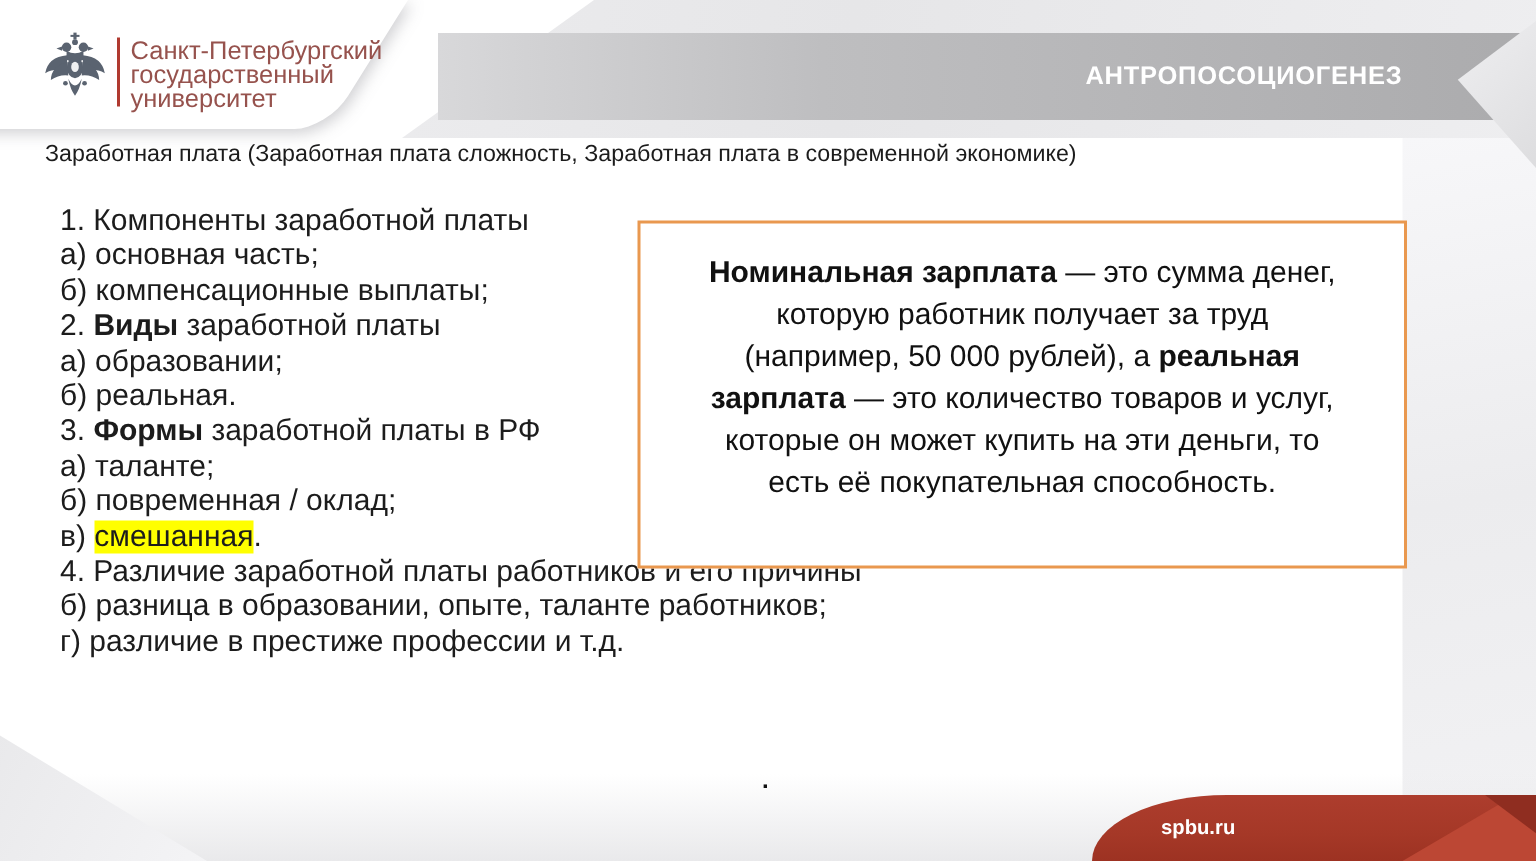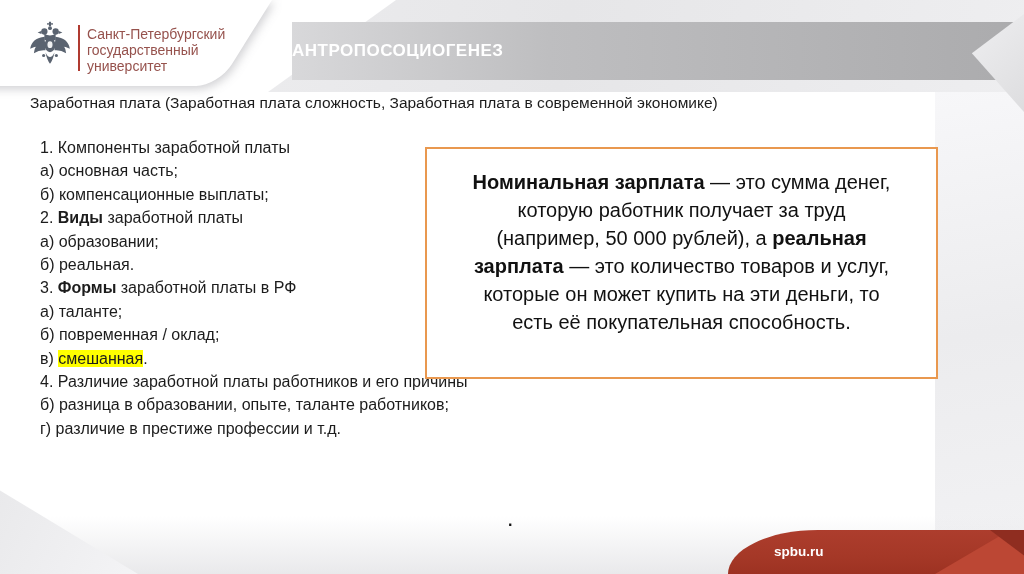--- a/index.html
+++ b/index.html
@@ -45,21 +45,21 @@
     position:absolute;left:0;bottom:0;width:230px;height:95px;z-index:0;
     background:linear-gradient(115deg,#e9e9eb 0%,#f6f6f8 80%);
     clip-path:polygon(0 12%, 60% 100%, 0 100%);
   }
   
   .ribbon{
     position:absolute;top:22px;left:292px;width:732px;height:58px;z-index:2;
     background:linear-gradient(90deg,var(--ribbon-light) 0%,#bebec0 35%,var(--ribbon-dark) 100%);
   }
   .ribbon .title{
-    display:block;text-align:left;padding-right:89px;
+    display:block;text-align:right;padding-right:89px;
     line-height:58px;font-size:17px;font-weight:bold;
     letter-spacing:.5px;color:var(--title-white);
     white-space:nowrap;
   }
   .ribbon-fold{
     position:absolute;top:14px;right:0;width:66px;height:98px;z-index:3;
     background:linear-gradient(135deg,#f0f0f2 0%,#dddddf 100%);
     clip-path:polygon(100% 0, 21% 40%, 100% 100%);
   }
   
@@ -71,30 +71,30 @@
     box-shadow:4px 3px 9px rgba(120,120,130,.35);
   }
   .logo-content{position:absolute;top:0;left:0;width:260px;height:86px;z-index:5;}
   .logo-eagle{position:absolute;left:26px;top:18px;}
   .logo-divider{
     position:absolute;left:78px;top:25px;width:2px;height:46px;
     background:var(--divider-red);
   }
   .logo-text{
     position:absolute;left:87px;top:26px;
-    font-size:14px;line-height:16px;color:var(--brand-red);
+    font-size:17px;line-height:16px;color:var(--brand-red);
   }
   
   .heading{
     position:absolute;left:30px;top:94px;width:900px;z-index:5;
     font-size:15.5px;color:var(--text-black);
   }
   .outline{
     position:absolute;left:40px;top:136px;width:500px;z-index:5;
-    font-size:16px;color:var(--text-black);
+    font-size:20px;color:var(--text-black);
   }
   .outline .li{line-height:23.4px;white-space:nowrap;}
   .b{font-weight:bold;}
   .hl{background:var(--highlight);}
   .def-box{
     position:absolute;left:425px;top:147px;width:513px;height:232px;z-index:5;
     box-sizing:border-box;
     background:#ffffff;
     border:2px solid var(--box-border);
   }

